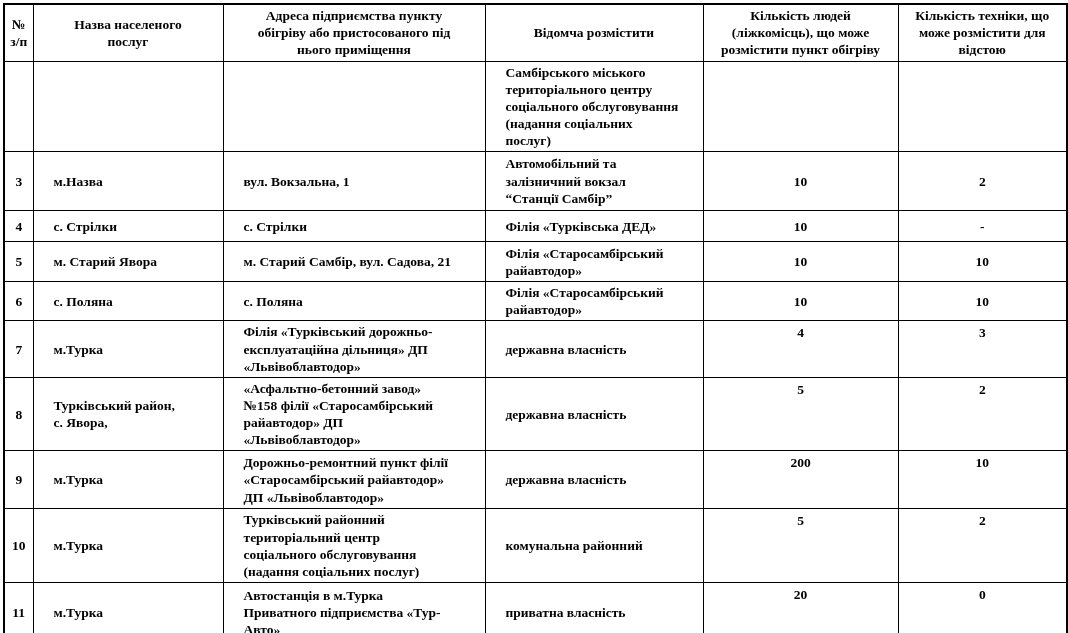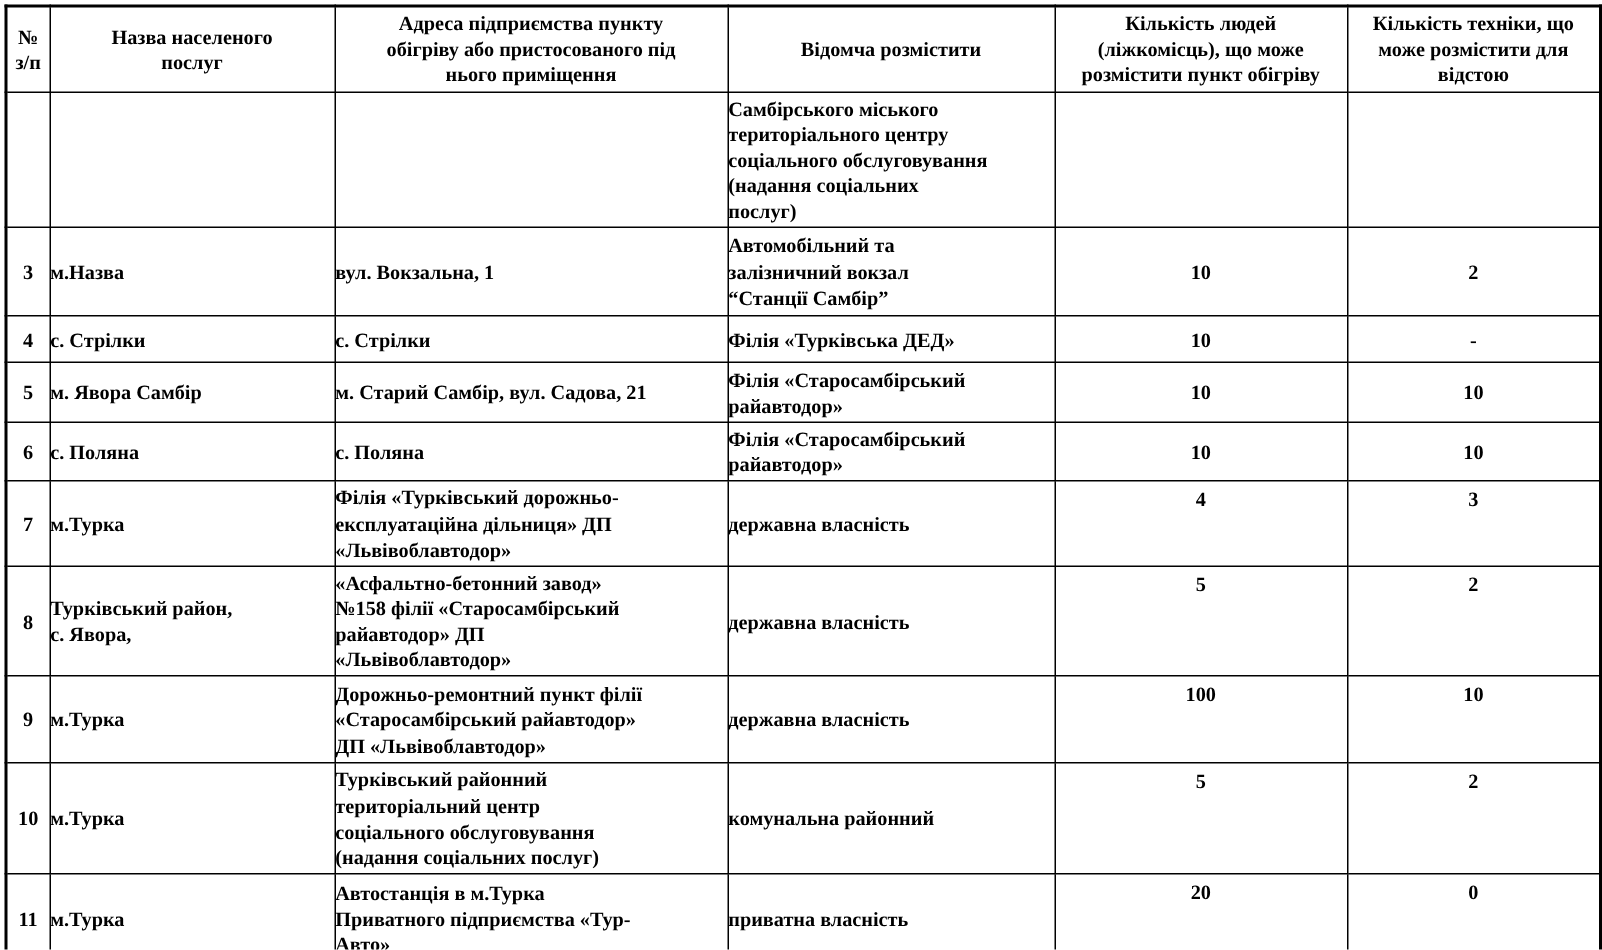--- a/index.html
+++ b/index.html
@@ -29,21 +29,21 @@
   }
   th {
     font-size: 13.5px;
     text-align: center;
     vertical-align: middle;
     padding: 2px 3px;
   }
   td {
     font-size: 13.5px;
     vertical-align: middle;
-    padding: 2px 4px 2px 0;
+    padding: 2px 4px 2px 20px;
   }
   td.c-num { text-align: center; padding: 2px 1px; }
   td.c-people, td.c-veh { text-align: center; padding: 2px 3px; }
   td.va-top { vertical-align: top; padding-top: 3px; }
 </style>
 </head>
 <body>
 
 <table class="doc-table">
   <colgroup>
@@ -98,21 +98,21 @@
     <tr style="height:31px">
       <td class="c-num">4</td>
       <td>с. Стрілки</td>
       <td>с. Стрілки</td>
       <td>Філія «Турківська ДЕД»</td>
       <td class="c-people">10</td>
       <td class="c-veh">-</td>
     </tr>
     <tr style="height:40px">
       <td class="c-num">5</td>
-      <td>м. Явора Самбір</td>
+      <td>м. Старий Явора</td>
       <td>м. Старий Самбір, вул. Садова, 21</td>
       <td>Філія «Старосамбірський
 райавтодор»</td>
       <td class="c-people">10</td>
       <td class="c-veh">10</td>
     </tr>
     <tr style="height:38px">
       <td class="c-num">6</td>
       <td>с. Поляна</td>
       <td>с. Поляна</td>
@@ -143,21 +143,21 @@
       <td class="c-people va-top">5</td>
       <td class="c-veh va-top">2</td>
     </tr>
     <tr style="height:58px">
       <td class="c-num">9</td>
       <td>м.Турка</td>
       <td>Дорожньо-ремонтний пункт філії
 «Старосамбірський райавтодор»
 ДП «Львівоблавтодор»</td>
       <td>державна власність</td>
-      <td class="c-people va-top">100</td>
+      <td class="c-people va-top">200</td>
       <td class="c-veh va-top">10</td>
     </tr>
     <tr style="height:72px">
       <td class="c-num">10</td>
       <td>м.Турка</td>
       <td>Турківський районний
 територіальний центр
 соціального обслуговування
 (надання соціальних послуг)</td>
       <td>комунальна районний</td>

